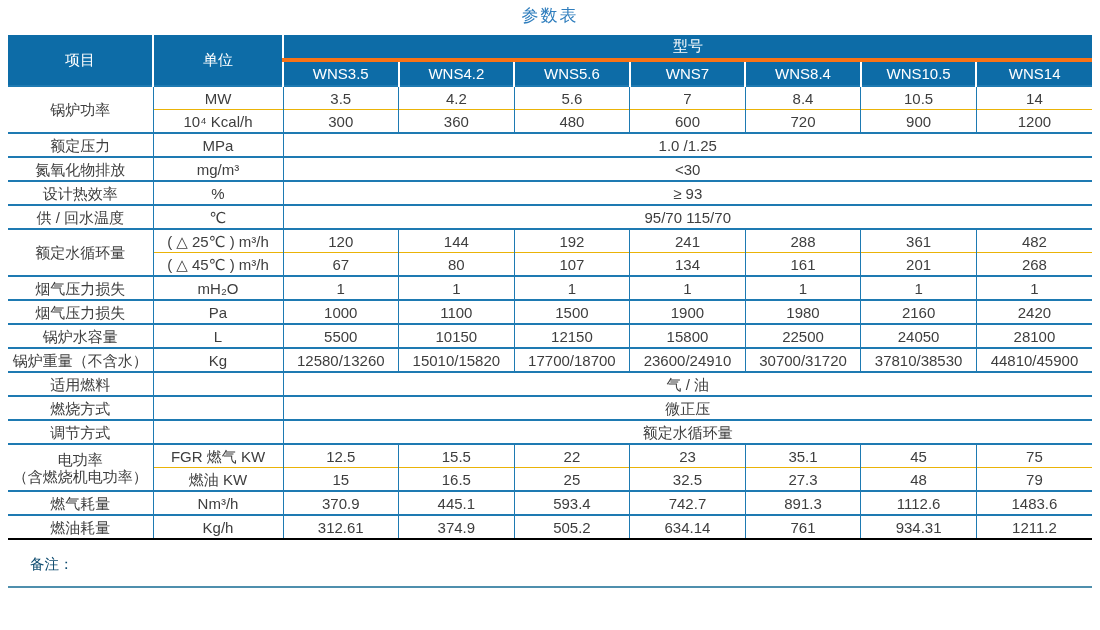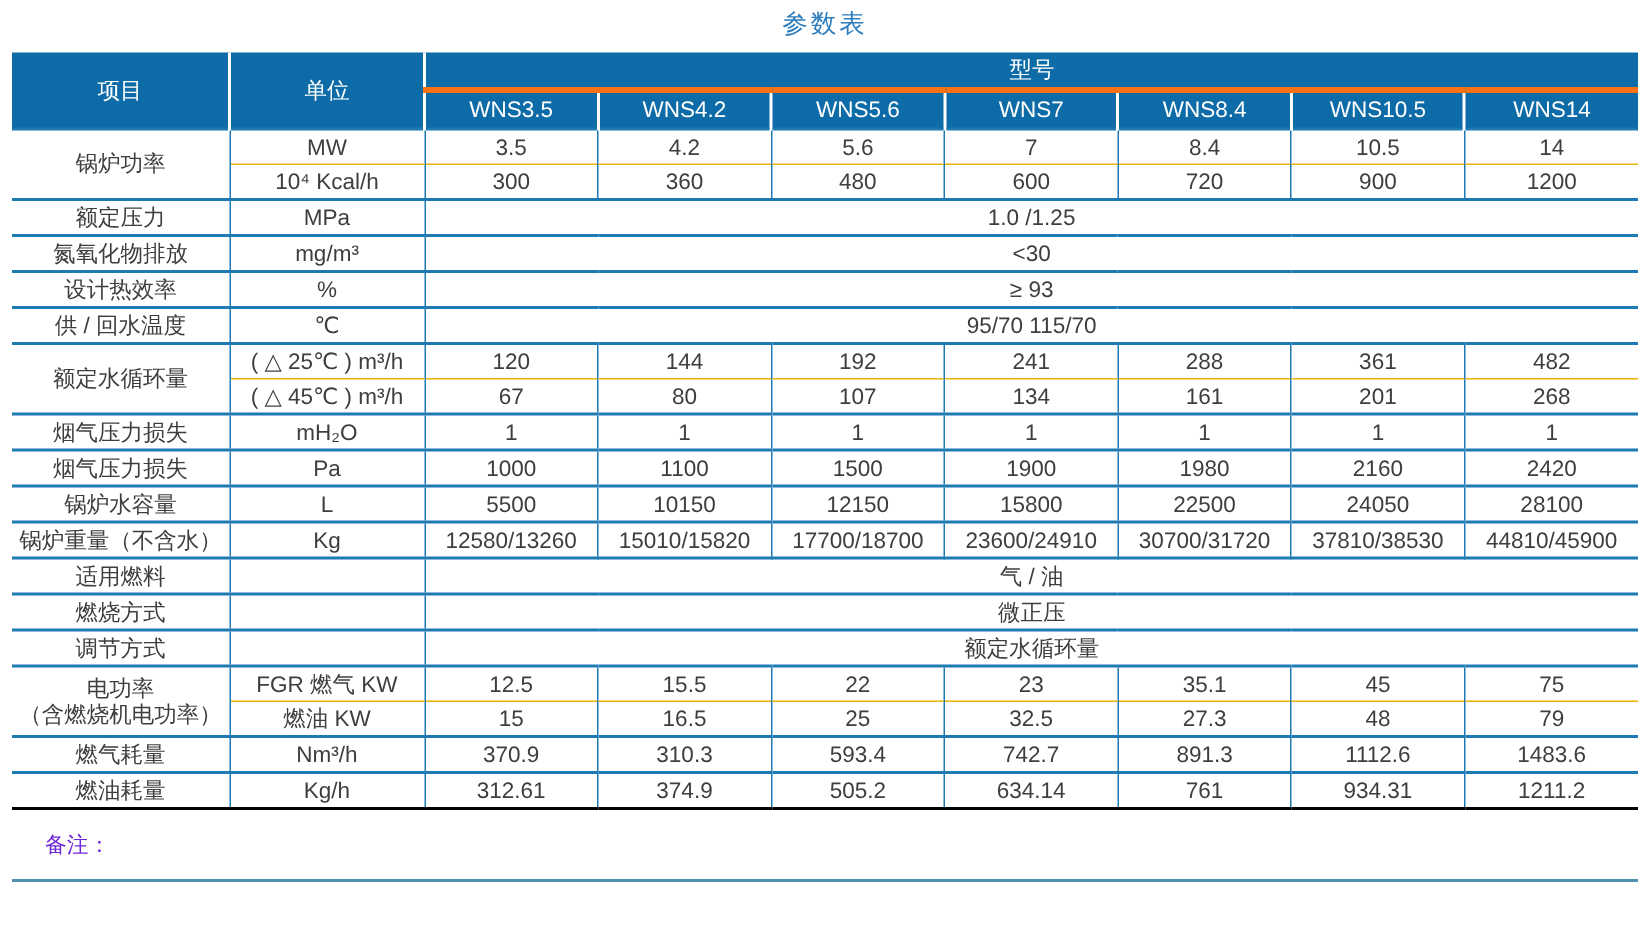--- a/index.html
+++ b/index.html
@@ -29,21 +29,21 @@
     height:22px; padding:0 2px; text-align:center; vertical-align:middle;
     font-size:15px; color:#3e3e3e; line-height:17px;
     border-top:2px solid #1e7ab2; background:#ffffff;
   }
   tbody tr.sub td { border-top:1px solid #eab308; }
   tbody tr:last-child td { border-bottom:2px solid #000000; }
   td.unit-cell, td.val-cell, td.span-cell { border-left:1px solid #1e7ab2; }
   td.item-cell { border-left:none; white-space:pre-line; }
   .notes {
     display:flex; margin:12px 0 0 30px;
-    font-size:14.5px; color:#6d28d9; line-height:24px;
+    font-size:14.5px; color:#0c4a6e; line-height:24px;
   }
   .notes-label { white-space:nowrap; }
   .notes-lines { margin-left:6px; }
   .bottom-rule {
     margin:10px 8px 0 8px; height:0;
     border-top:2px solid #4f8fad;
   }
 </style>
 </head>
 <body>
@@ -219,21 +219,21 @@
         <td class="val-cell">25</td>
         <td class="val-cell">32.5</td>
         <td class="val-cell">27.3</td>
         <td class="val-cell">48</td>
         <td class="val-cell">79</td>
       </tr>
       <tr>
         <td class="item-cell">燃气耗量</td>
         <td class="unit-cell">Nm³/h</td>
         <td class="val-cell">370.9</td>
-        <td class="val-cell">310.3</td>
+        <td class="val-cell">445.1</td>
         <td class="val-cell">593.4</td>
         <td class="val-cell">742.7</td>
         <td class="val-cell">891.3</td>
         <td class="val-cell">1112.6</td>
         <td class="val-cell">1483.6</td>
       </tr>
       <tr>
         <td class="item-cell">燃油耗量</td>
         <td class="unit-cell">Kg/h</td>
         <td class="val-cell">312.61</td>

